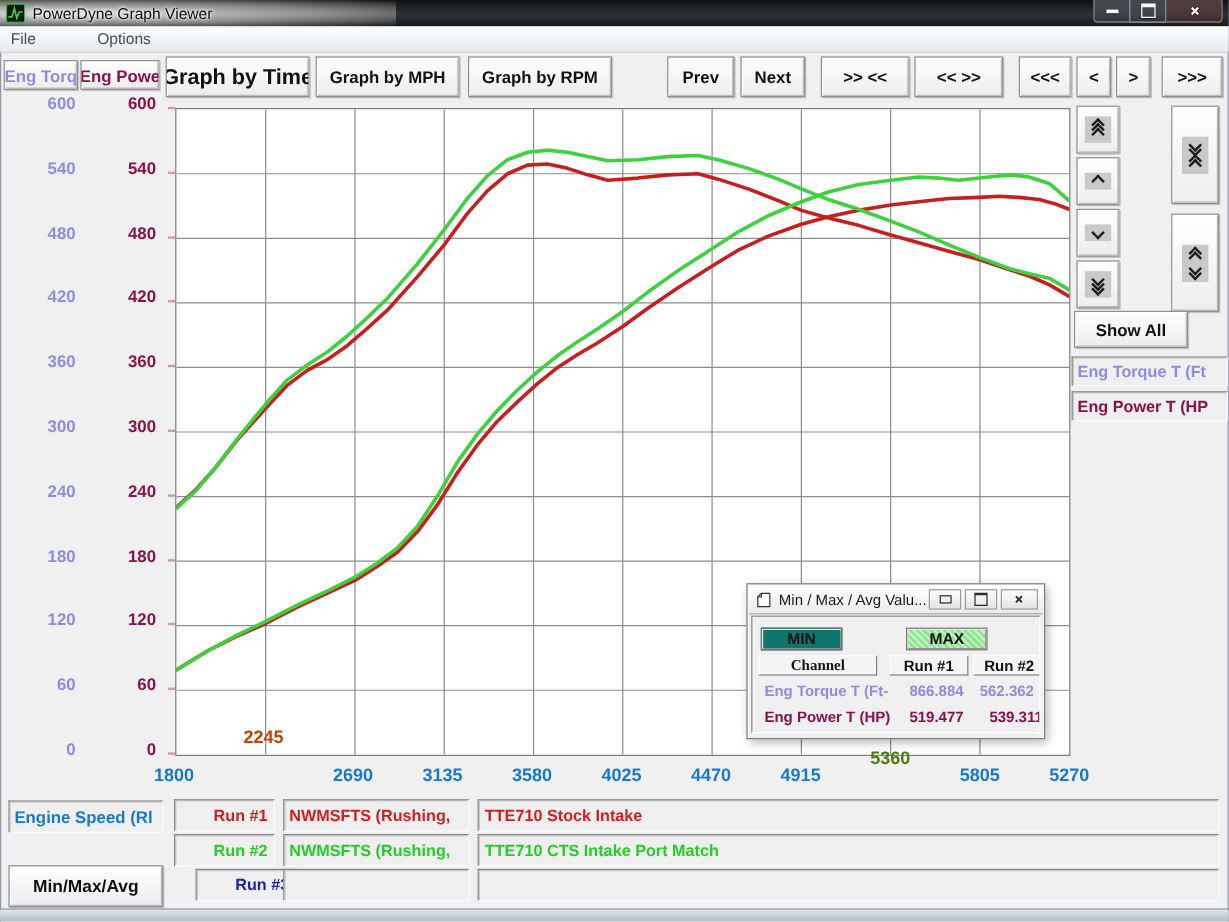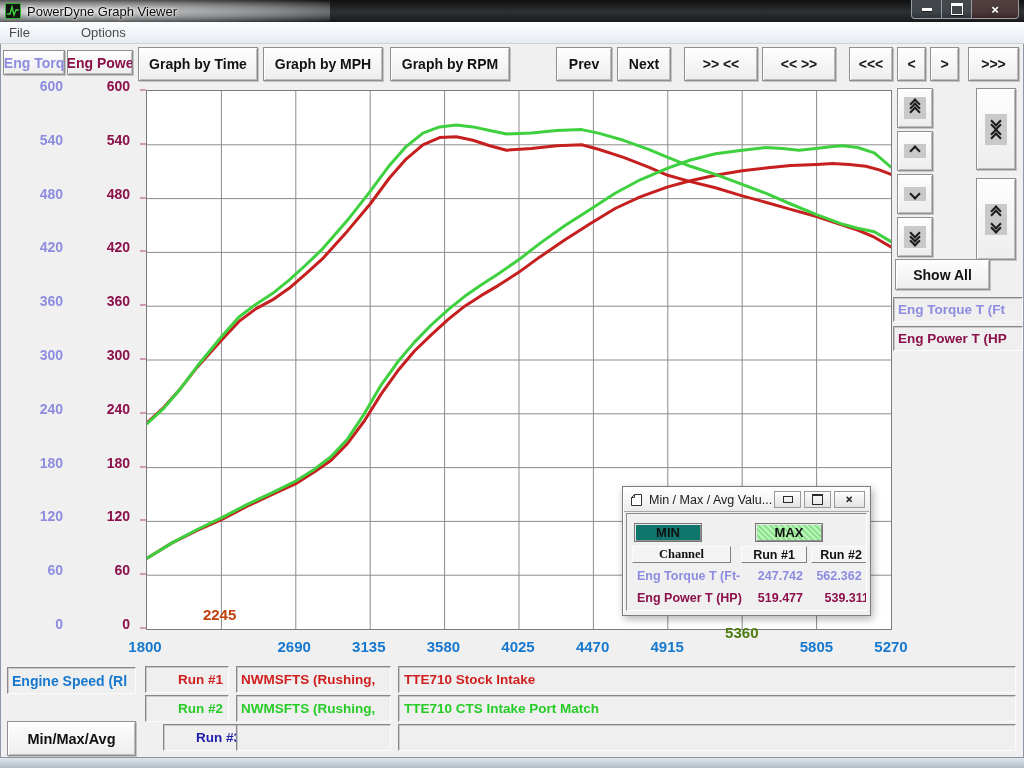--- a/index.html
+++ b/index.html
@@ -100,21 +100,21 @@
 
 <div class="abs menubar">
   <span class="menu-item">File</span>
   <span class="menu-item">Options</span>
 </div>
 
 <div class="abs btn" style="left:3px;top:50px;width:62px;height:25px;font-size:14px;color:#8d8ce0;">Eng Torq</div>
 <div class="abs btn" style="left:67px;top:50px;width:66px;height:25px;font-size:14px;color:#8b104b;">Eng Powe</div>
 
 <div id="toolbar">
-    <div class="abs btn" style="left: 138px; top: 47px; width: 120px; height: 34px; font-size: 14px;">Graph by Time</div>
+    <div class="abs btn" style="left: 138px; top: 47px; width: 120px; height: 34px; font-size: 18px;">Graph by Time</div>
     <div class="abs btn" style="left: 263px; top: 47px; width: 120px; height: 34px; font-size: 14px;">Graph by MPH</div>
     <div class="abs btn" style="left: 390px; top: 47px; width: 120px; height: 34px; font-size: 14px;">Graph by RPM</div>
     <div class="abs btn" style="left: 556px; top: 47px; width: 56px; height: 34px; font-size: 14px;">Prev</div>
     <div class="abs btn" style="left: 617px; top: 47px; width: 54px; height: 34px; font-size: 14px;">Next</div>
     <div class="abs btn" style="left: 684px; top: 47px; width: 74px; height: 34px; font-size: 14px;">&gt;&gt; &lt;&lt;</div>
     <div class="abs btn" style="left: 762px; top: 47px; width: 74px; height: 34px; font-size: 14px;">&lt;&lt; &gt;&gt;</div>
     <div class="abs btn" style="left: 849px; top: 47px; width: 44px; height: 34px; font-size: 14px;">&lt;&lt;&lt;</div>
     <div class="abs btn" style="left: 897px; top: 47px; width: 29px; height: 34px; font-size: 14px;">&lt;</div>
     <div class="abs btn" style="left: 930px; top: 47px; width: 29px; height: 34px; font-size: 14px;">&gt;</div>
     <div class="abs btn" style="left: 968px; top: 47px; width: 51px; height: 34px; font-size: 14px;">&gt;&gt;&gt;</div>
@@ -281,21 +281,21 @@
     </div>
   </div>
   <div class="mini-panel">
     <div class="mm-btn" style="left:7px;top:9px;width:68px;background:#0f766e;">MIN</div>
     <div class="mm-btn" style="left:128px;top:9px;width:68px;background:repeating-linear-gradient(45deg,#8ce38c 0 2px,#bdf3bd 2px 4px);">MAX</div>
     <div class="mm-head" style="left:5px;top:32px;width:99px;font-family:Liberation Serif, serif;">Channel</div>
     <div class="mm-head" style="left:114px;top:32px;width:66px;">Run #1</div>
     <div class="mm-head" style="left:184px;top:32px;width:60px;">Run #2</div>
     <div id="mmrows">
         <div class="mm-txt" style="left: 10px; top: 55px; color: rgb(141, 140, 224);">Eng Torque T (Ft-</div>
-        <div class="mm-txt" style="left: 114px; top: 55px; width: 62px; text-align: right; color: rgb(141, 140, 224);">247.742</div>
+        <div class="mm-txt" style="left: 114px; top: 55px; width: 62px; text-align: right; color: rgb(141, 140, 224);">866.884</div>
         <div class="mm-txt" style="left: 182px; top: 55px; width: 60px; text-align: center; color: rgb(141, 140, 224);">562.362</div>
         <div class="mm-txt" style="left: 10px; top: 77px; color: rgb(139, 16, 75);">Eng Power T (HP)</div>
         <div class="mm-txt" style="left: 114px; top: 77px; width: 62px; text-align: right; color: rgb(139, 16, 75);">519.477</div>
         <div class="mm-txt" style="left: 182px; top: 77px; width: 60px; text-align: right; color: rgb(139, 16, 75);">539.311</div>
       </div>
   </div>
 </div>
 
 <div class="abs frame-bottom"></div>
 

